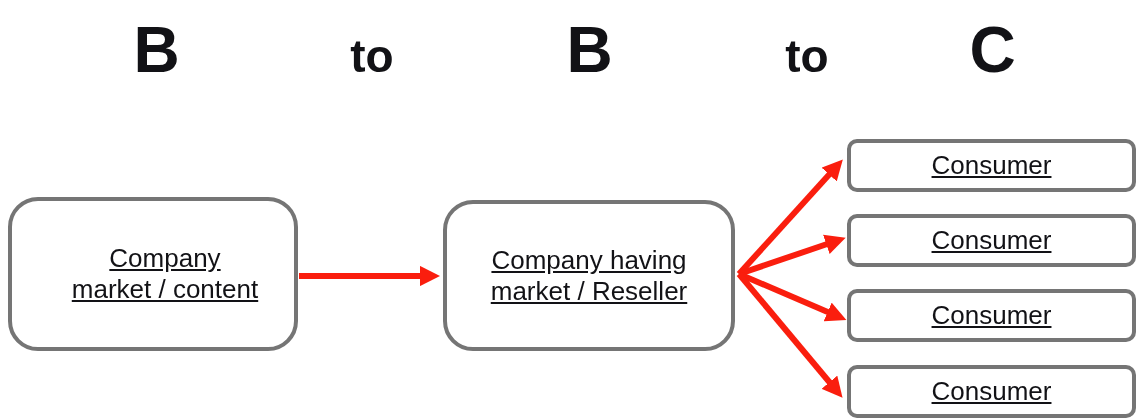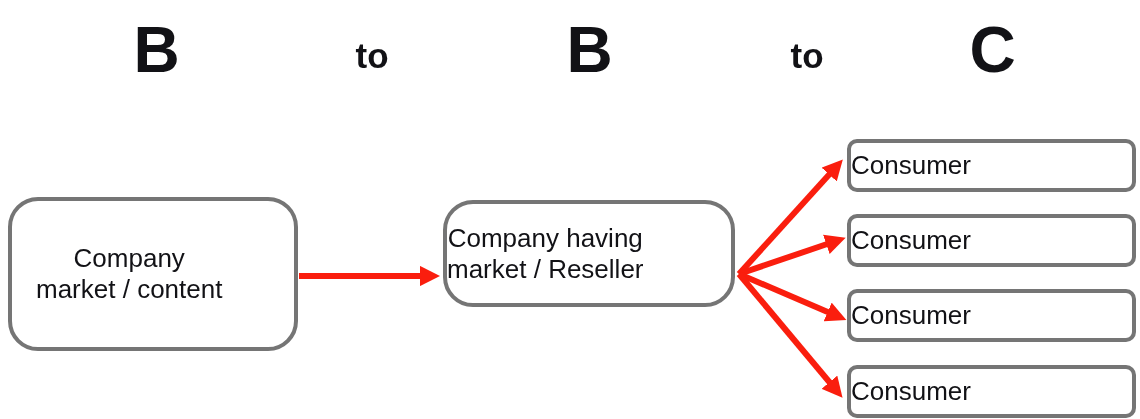--- a/index.html
+++ b/index.html
@@ -28,44 +28,46 @@
     transform:translate(-50%,-50%);
     white-space:nowrap;
     color:var(--text);
   }
   .hdr.letter{
     font-size:64px;
     font-weight:bold;
     letter-spacing:1px;
   }
   .hdr.connector{
-    font-size:35px;
+    font-size:46px;
     font-weight:600;
   }
   
   .box{
     position:absolute;
     background:var(--fill);
     border:4px solid var(--border);
     display:flex;
     align-items:center;
+    justify-content:center;
     text-align:center;
     color:var(--text);
+    text-decoration:underline;
   }
   .box.big{
     border-radius:30px;
     font-size:26px;
     line-height:31px;
   }
   .box.small{
     border-radius:10px;
     font-size:26px;
   }
   #producer{left:8px;top:197px;width:290px;height:154px;padding-left:24px;}
-  #reseller{left:443px;top:200px;width:292px;height:107px;}
+  #reseller{left:443px;top:200px;width:292px;height:151px;}
   .consumer{left:847px;width:289px;height:53px;}
   #consumer-1{top:139px;}
   #consumer-2{top:214px;}
   #consumer-3{top:289px;}
   #consumer-4{top:365px;}
   
   svg.arrows{
     position:absolute;
     left:0;top:0;
     width:1140px;height:419px;

